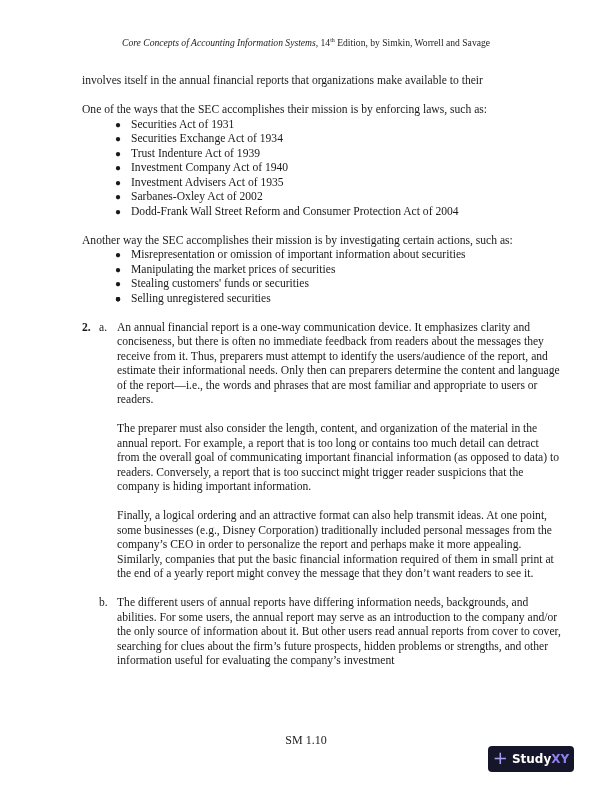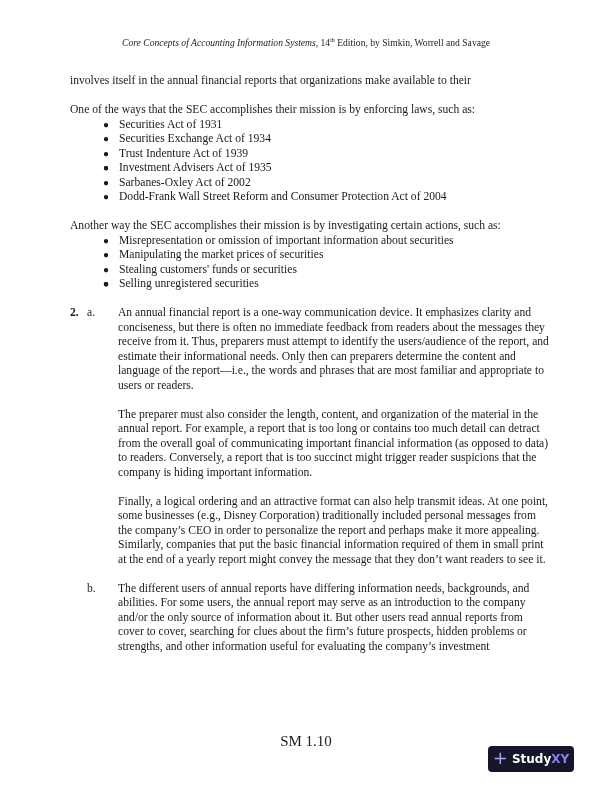--- a/index.html
+++ b/index.html
@@ -8,37 +8,37 @@
       font-family: "Liberation Serif", "DejaVu Serif", serif;
       color: #1a1a1a;
     }
     .header {
       position: absolute; top: 37px; left: 0; width: 612px; text-align: center;
       font-size: 9.6px; line-height: 12px; color: #222;
     }
     .header i { font-style: italic; }
     .header sup { font-size: 6px; vertical-align: 4px; line-height: 0; }
     .body {
-      position: absolute; top: 74px; left: 70px; width: 480px;
+      position: absolute; top: 74px; left: 82px; width: 480px;
       font-size: 11.6px; line-height: 14.5px;
     }
     .p { margin: 0; }
     .gap { height: 14.5px; }
     ul.bul { list-style: none; margin: 0; padding: 0; }
     ul.bul li { position: relative; padding-left: 49px; }
     ul.bul li .dot {
       position: absolute; left: 33px; top: 0; font-size: 10px;
     }
     .q { position: relative; }
     .qnum { position: absolute; left: 0; top: 0; font-weight: bold; }
     .qlet { position: absolute; left: 17px; top: 0; }
-    .qtext { margin-left: 48px; }
+    .qtext { margin-left: 35px; }
     .footer {
       position: absolute; top: 733px; left: 0; width: 612px; text-align: center;
-      font-size: 15px; color: #222;
+      font-size: 12px; color: #222;
     }
     .badge {
       position: absolute; left: 488px; top: 746px; width: 86px; height: 26px;
       background: #16162a; border-radius: 4px;
       display: flex; align-items: center; justify-content: center; gap: 4px;
       font-family: "DejaVu Sans", sans-serif; font-weight: bold; font-size: 12px;
       color: #ffffff;
     }
     .badge .plus { color: #a99cf0; font-weight: normal; font-size: 18px; line-height: 18px; margin-top: -2px; }
     .badge .xy { color: #8f7ff0; }
@@ -52,21 +52,21 @@
 
 <div class="body">
   <p class="p">involves itself in the annual financial reports that organizations make available to their</p>
   <div class="gap"></div>
 
   <p class="p">One of the ways that the SEC accomplishes their mission is by enforcing laws, such as:</p>
   <ul class="bul">
     <li><span class="dot">●</span><span>Securities Act of 1931</span></li>
     <li><span class="dot">●</span><span>Securities Exchange Act of 1934</span></li>
     <li><span class="dot">●</span><span>Trust Indenture Act of 1939</span></li>
-    <li><span class="dot">●</span></li>
+    <li><span class="dot">●</span><span>Investment Company Act of 1940</span></li>
     <li><span class="dot">●</span><span>Investment Advisers Act of 1935</span></li>
     <li><span class="dot">●</span><span>Sarbanes-Oxley Act of 2002</span></li>
     <li><span class="dot">●</span><span>Dodd-Frank Wall Street Reform and Consumer Protection Act of 2004</span></li>
   </ul>
   <div class="gap"></div>
 
   <p class="p">Another way the SEC accomplishes their mission is by investigating certain actions, such as:</p>
   <ul class="bul">
     <li><span class="dot">●</span><span>Misrepresentation or omission of important information about securities</span></li>
     <li><span class="dot">●</span><span>Manipulating the market prices of securities</span></li>

